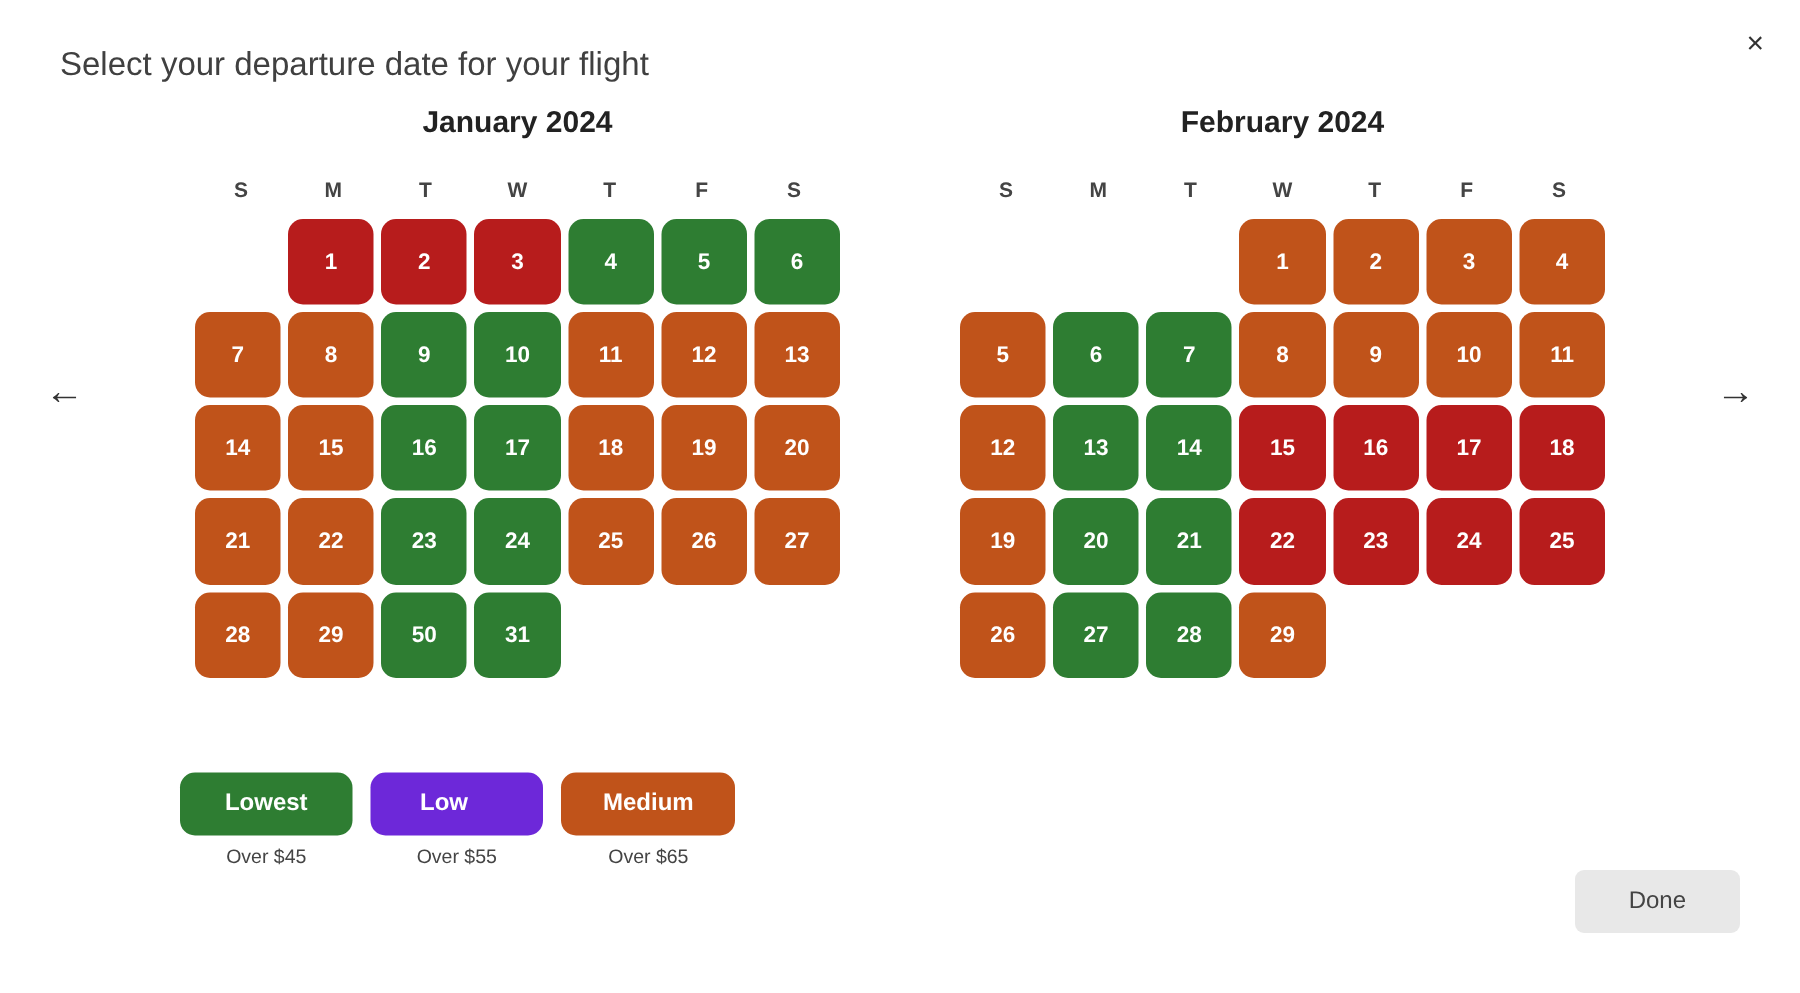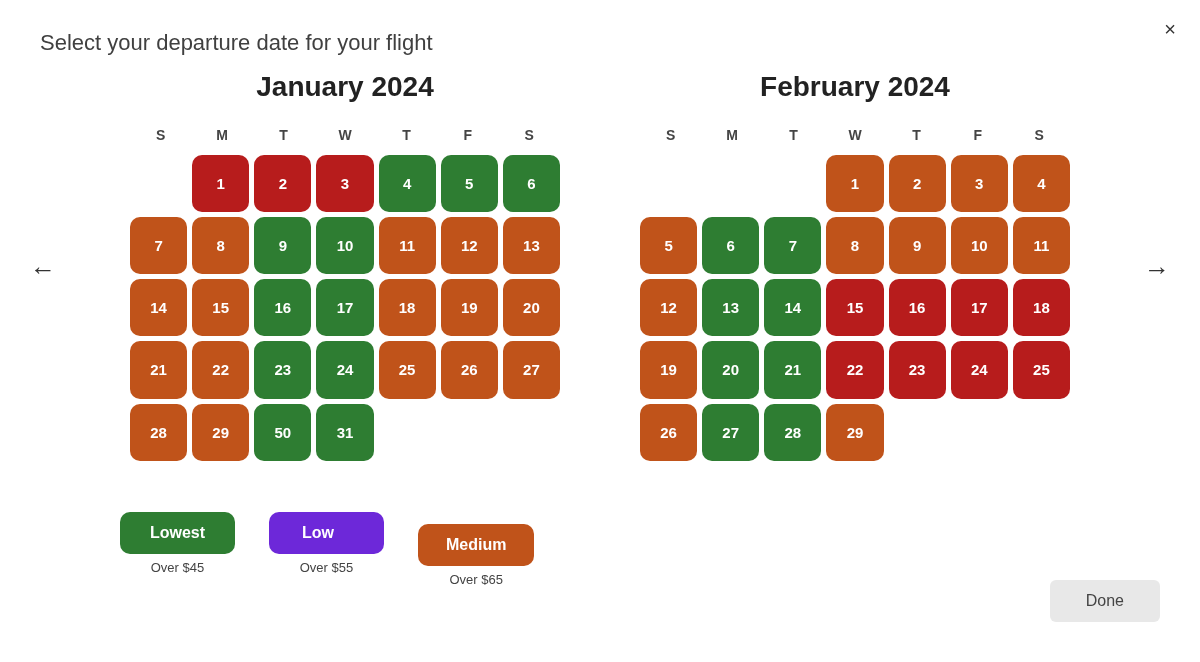--- a/index.html
+++ b/index.html
@@ -52,21 +52,21 @@
       color: #333;
       z-index: 10;
     }
     .nav-arrow.left { left: -10px; }
     .nav-arrow.right { right: -10px; }
     .calendar {
       width: 430px;
     }
     .calendar-title {
       text-align: center;
-      font-size: 28px;
+      font-size: 20px;
       font-weight: 700;
       margin-bottom: 20px;
       color: #222;
     }
     .day-headers {
       display: grid;
       grid-template-columns: repeat(7, 1fr);
       margin-bottom: 8px;
     }
     .day-header {
@@ -92,22 +92,22 @@
       color: #fff;
       cursor: pointer;
       user-select: none;
     }
     .day-cell.empty { background: transparent; cursor: default; }
     .day-cell.green { background: #2e7d32; }
     .day-cell.dark-orange { background: #c0531a; }
     .day-cell.red { background: #b71c1c; }
     .legend-section {
       display: flex;
-      align-items: center;
-      gap: 34px;
+      align-items: flex-end;
+      gap: 12px;
       margin-top: 40px;
       padding-left: 80px;
     }
     .legend-item {
       display: flex;
       flex-direction: column;
       align-items: center;
       gap: 6px;
     }
     .legend-badge {

